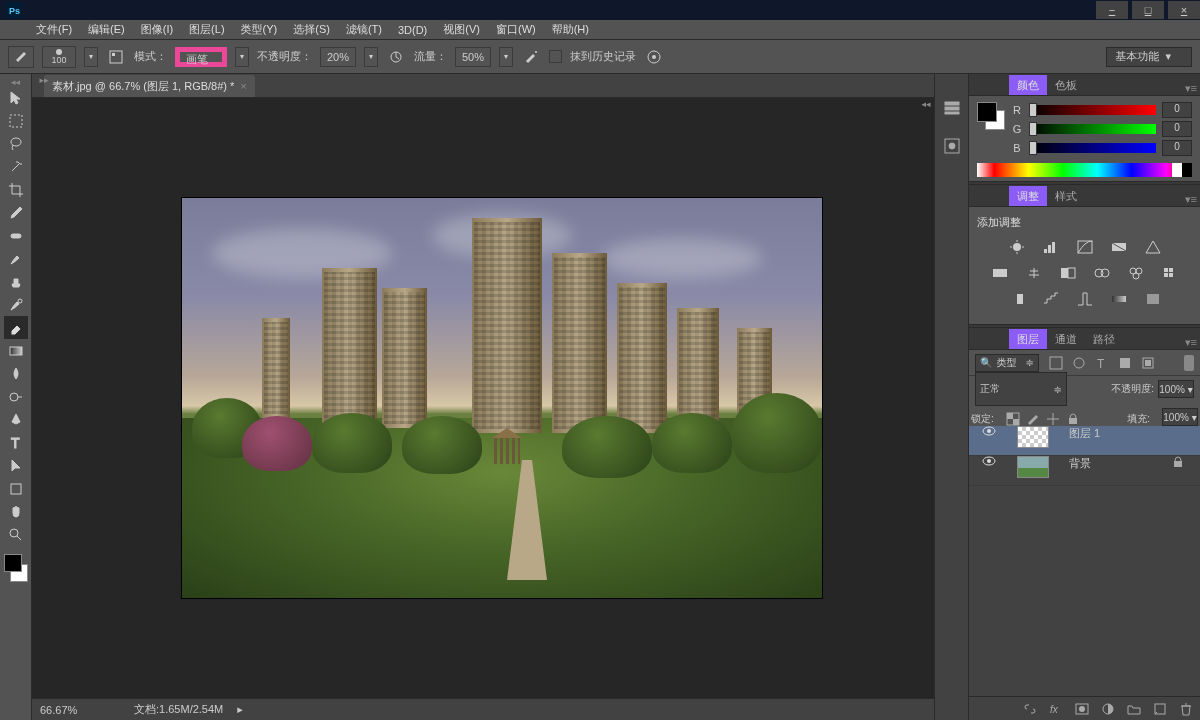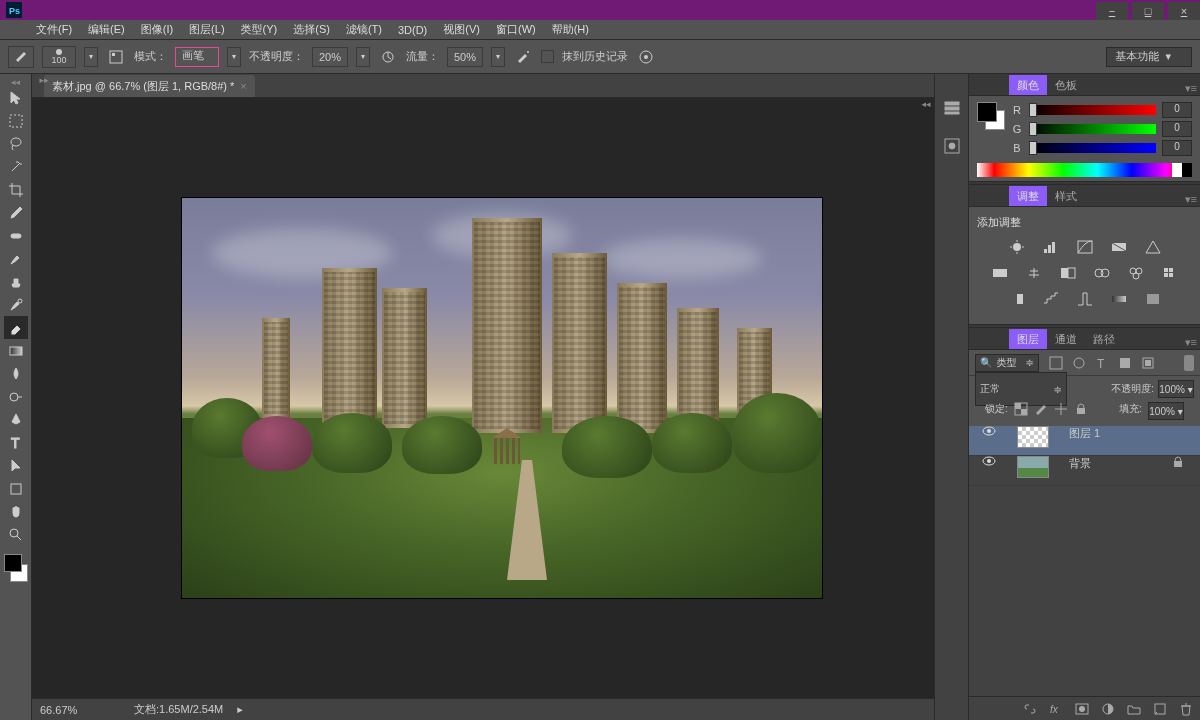--- a/index.html
+++ b/index.html
@@ -1,35 +1,35 @@
 <!DOCTYPE html>
 <html><head>
 <meta charset="utf-8">
 <style>
 * { margin: 0; padding: 0; box-sizing: border-box; font-family: "Microsoft YaHei", Tahoma, sans-serif; }
 body { background: #535353; color: #ccc; font-size: 11px; width: 1200px; height: 720px; overflow: hidden; position: relative; }
 
 
-.titlebar { height: 20px; background: #701a75; display: flex; align-items: flex-end; text-decoration: underline; }
+.titlebar { height: 20px; background: #0f172a; display: flex; align-items: center; text-decoration: underline; }
 .ps-logo { width: 28px; height: 20px; display: flex; align-items: center; justify-content: center; }
 .ps-logo svg { width: 16px; height: 16px; }
 .win-controls { margin-left: auto; display: flex; }
 .win-btn { width: 32px; height: 18px; background: #424242; margin-left: 4px; display: flex; align-items: center; justify-content: center; color: #ccc; font-size: 11px; cursor: pointer; }
 
 
 .menubar { height: 19px; background: #535353; display: flex; align-items: center; padding-left: 30px; gap: 4px; }
 .menu-item { padding: 2px 6px; color: #ddd; cursor: pointer; }
 
 
 .optionsbar { height: 35px; background: #535353; border-top: 1px solid #2a2a2a; border-bottom: 1px solid #2a2a2a; display: flex; align-items: center; padding: 0 8px; gap: 8px; }
 .tool-preset { width: 26px; height: 22px; background: #535353; border: 1px solid #3a3a3a; display:flex; align-items:center; justify-content:center;}
 .brush-preview { width: 34px; height: 22px; background: #535353; border: 1px solid #3a3a3a; display: flex; flex-direction: column; align-items: center; justify-content: center; font-size: 9px; }
 .brush-preview .dot { width: 6px; height: 6px; background: #ccc; border-radius: 50%; }
 .opt-label { color: #ccc; }
-.opt-select { height: 20px; background: #535353; border: 1px solid #ec4899; color: #ccc; padding: 0 14px 0 6px; font-size: 11px; position: relative; }
+.opt-select { height: 20px; background: #535353; border: 5px solid #ec4899; color: #ccc; padding: 0 14px 0 6px; font-size: 11px; position: relative; }
 .opt-input { width: 36px; height: 20px; background: #535353; border: 1px solid #3a3a3a; color: #ccc; text-align: center; font-size: 11px; }
 .opt-icon { width: 20px; height: 20px; display: flex; align-items: center; justify-content: center; }
 .opt-check { width: 13px; height: 13px; background: #535353; border: 1px solid #3a3a3a; }
 .opt-arrow { width: 14px; height: 20px; background:#535353; border:1px solid #3a3a3a; display:flex; align-items:center; justify-content:center; font-size:8px;}
 .workspace-select { margin-left: auto; height: 20px; background: #424242; border: 1px solid #2a2a2a; color: #ccc; padding: 0 20px 0 8px; font-size: 11px; display:flex; align-items:center;}
 
 
 .main { display: flex; height: 646px; }
 
 
@@ -104,21 +104,21 @@
 .layers-panel { flex: 1; display: flex; flex-direction: column; }
 .layers-filter { height: 26px; display: flex; align-items: center; padding: 0 6px; gap: 6px; border-bottom: 1px solid #3a3a3a; }
 .filter-select { flex:0 0 64px; height: 18px; background: #424242; border: 1px solid #2a2a2a; color: #ccc; font-size: 10px; display:flex; align-items:center; padding:0 4px; gap:4px;}
 .filter-icons { display:flex; gap: 9px; margin-left: 4px; }
 .filter-icon { width: 14px; height: 14px; display:flex; align-items:center; justify-content:center;}
 .filter-toggle { margin-left:auto; width:10px; height:16px; background:#888; border-radius:2px;}
 .layers-blend { height: 26px; display: flex; align-items: center; padding: 0 6px; gap: 4px; }
 .blend-select { width: 92px; height: 18px; background: #424242; border: 1px solid #2a2a2a; font-size: 10px; display:flex; align-items:center; padding:16px 4px; justify-content:space-between;}
 .opacity-label { margin-left: auto; font-size: 10px; }
 .opacity-val { width: 36px; height: 18px; background: #424242; border: 1px solid #2a2a2a; font-size: 10px; text-align:center; display:flex; align-items:center; justify-content:center;}
-.layers-lock { height: 24px; display: flex; align-items: flex-start; padding: 0 16px; gap: 6px; }
+.layers-lock { height: 24px; display: flex; align-items: flex-end; padding: 0 2px; gap: 12px; }
 .lock-label { font-size: 10px; }
 .lock-icons { display:flex; gap:6px;}
 .lock-icon { width:14px; height:14px; display:flex; align-items:center; justify-content:center;}
 .fill-label { margin-left: auto; font-size:10px;}
 
 .layer-list { flex: 1; background: #424242; }
 .layer-row { height: 30px; display: flex; border-bottom: 1px solid #3a3a3a; padding: 0 12px; gap: 20px; }
 .layer-row.selected { background: #5a6d8a; }
 .layer-eye { width: 16px; display:flex; justify-content:center;}
 .layer-thumb { width: 32px; height: 22px; border: 1px solid #888; background: #ddd; }

